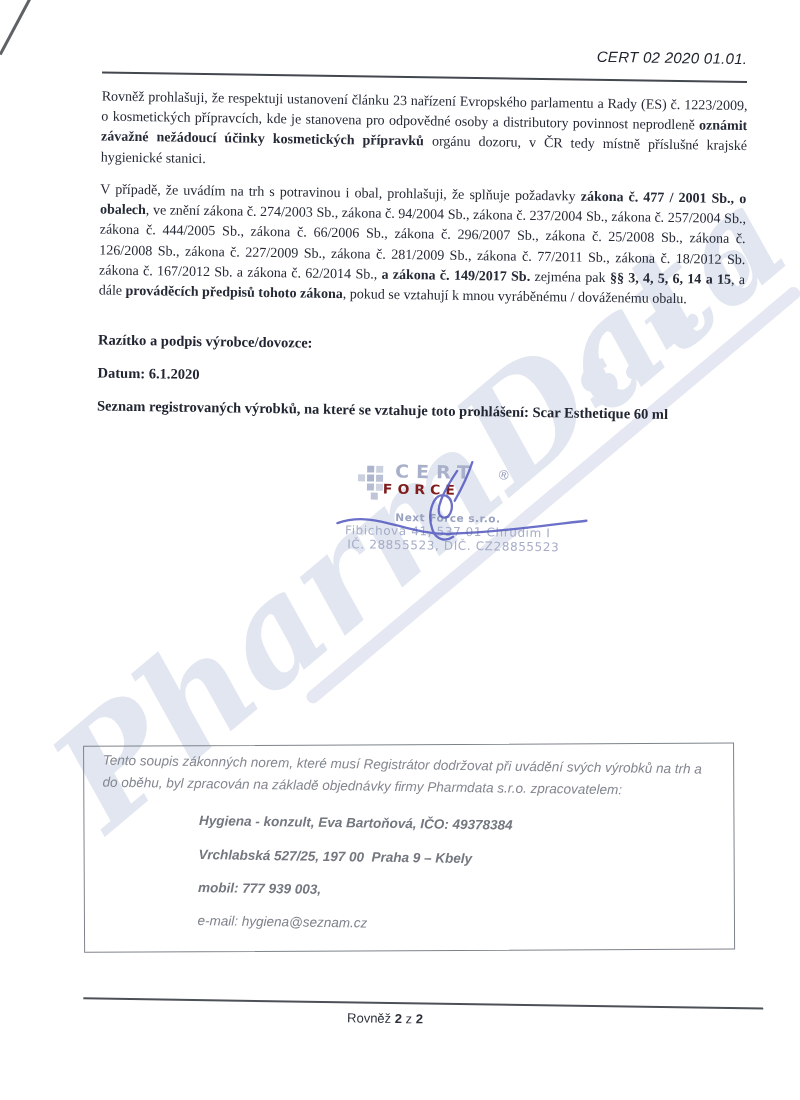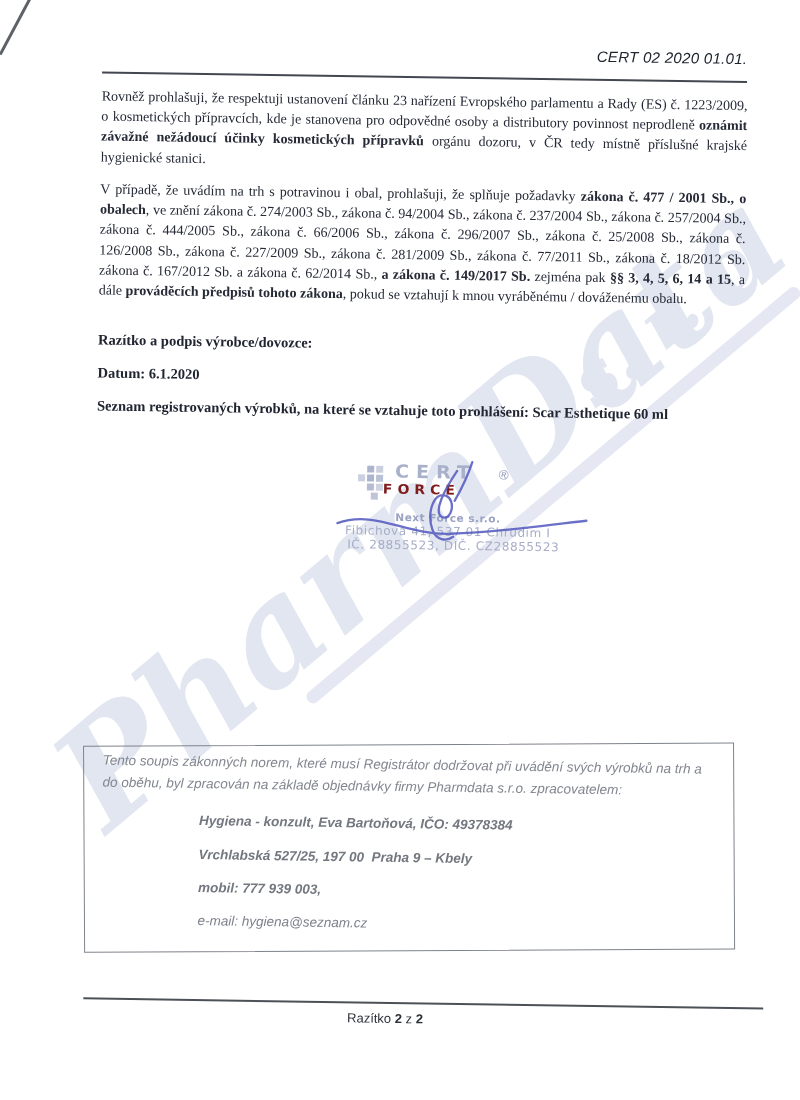--- a/index.html
+++ b/index.html
@@ -129,20 +129,20 @@
 
   <div class="abs box-border"></div>
   <div class="abs box-intro">Tento soupis zákonných norem, které musí Registrátor dodržovat při uvádění svých výrobků na trh a do oběhu, byl zpracován na základě objednávky firmy Pharmdata s.r.o. zpracovatelem:</div>
   <div class="abs contact-line cl-0">Hygiena - konzult, Eva Bartoňová, IČO:&nbsp;49378384</div>
   <div class="abs contact-line cl-1">Vrchlabská 527/25, 197 00&nbsp;&nbsp;Praha 9 – Kbely</div>
   <div class="abs contact-line cl-2">mobil: 777 939 003,</div>
   <div class="abs contact-line cl-3">e-mail: hygiena@seznam.cz</div>
 
   <div class="abs rule-bottom"></div>
   <div class="abs footer-text">
-    <span>Razítko</span>
+    <span>Rovněž</span>
     <b>2</b>
     <span>z</span>
     <b>2</b>
   </div>
 </div>
 
 <div class="abs corner-line"></div>
 
 </body></html>

